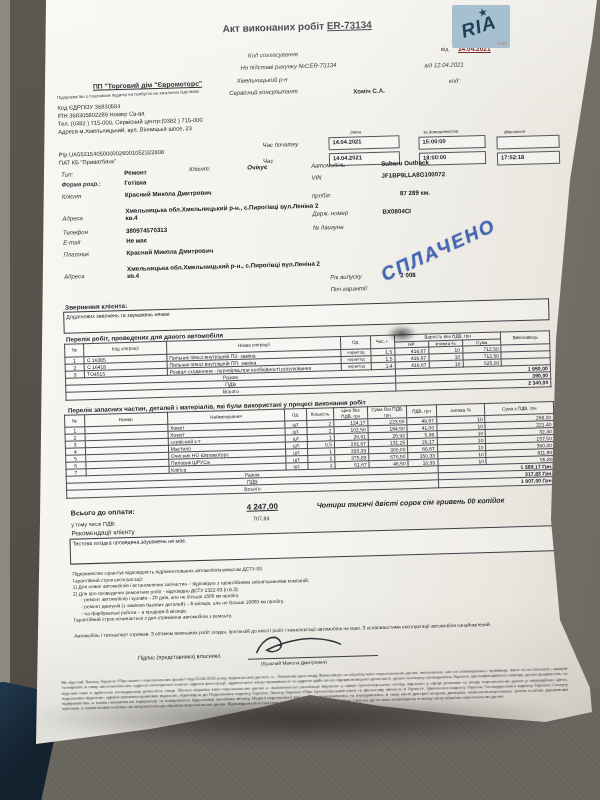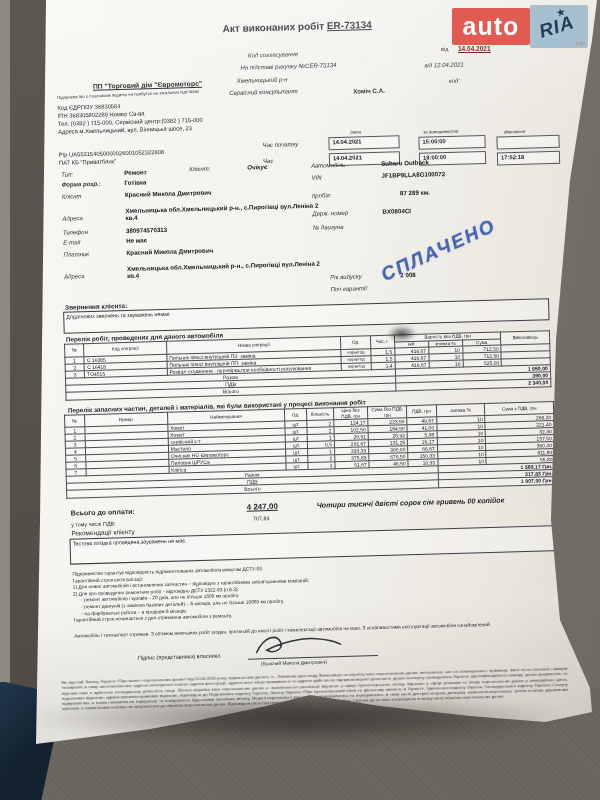--- a/index.html
+++ b/index.html
@@ -399,20 +399,19 @@
     </div>
     <div class="paper-shade"></div>
   </div>
 
   <div class="bg-shadow-band"></div>
 
   <div class="vid-sm">від</div>
   <div class="reddate">14.04.2021</div>
 
   <div class="logo">
-    <div class="logo-auto">auto</div>
     <div class="logo-ria">
       <div class="logo-star">★</div>
       <div class="logo-ria-txt">RIA</div>
       <div class="logo-com">.com</div>
     </div>
   </div>
 </div>
 
 </body></html>

